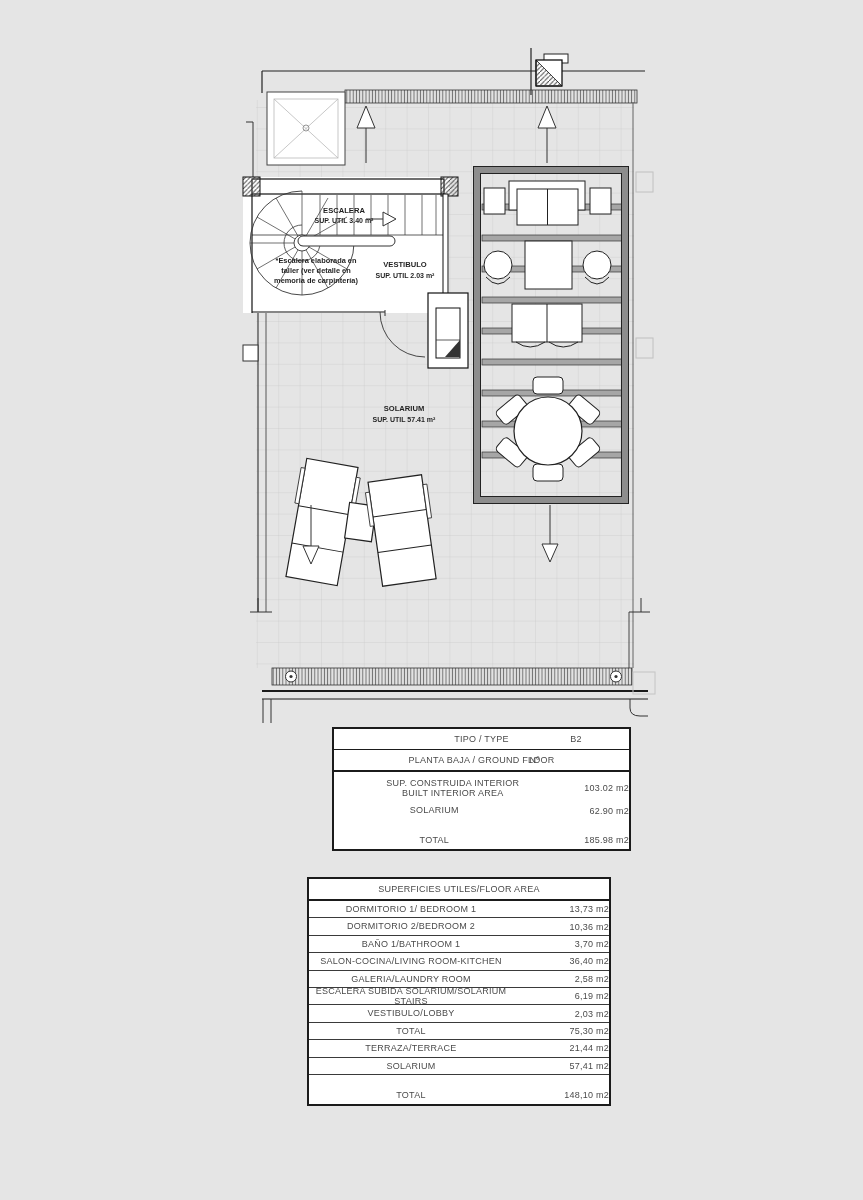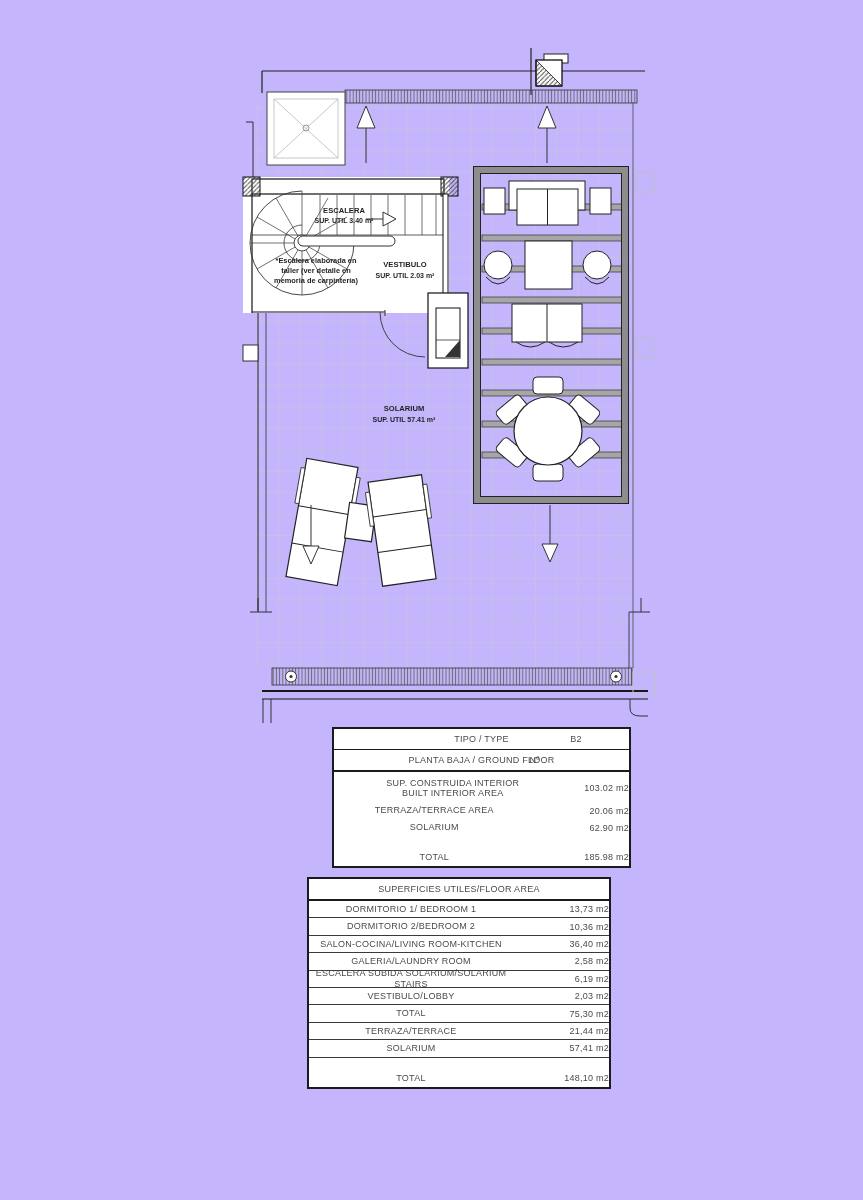--- a/index.html
+++ b/index.html
@@ -1,17 +1,17 @@
 <!DOCTYPE html>
 <html><head>
 <meta charset="utf-8">
 <style>
   html,body { margin:0; padding:0; background:#ffffff; }
   .canvas {
-    position:relative; width:863px; height:1200px; background:#c4b5fd;
+    position:relative; width:863px; height:1200px; background:#e5e5e5;
     font-family:"Liberation Sans", sans-serif; overflow:hidden;
   }
   .plan-svg { position:absolute; left:0; top:0; }
 
   
   .area-table {
     position:absolute; border:2px solid #1b1b1b; color:#4a4a4a;
     font-size:9px; letter-spacing:.25px; background:#fff;
   }
   .t1 { left:332px; top:727px; width:295px; }
@@ -281,24 +281,20 @@
     <div class="trow r-planta">
       <div class="cl">PLANTA BAJA / GROUND FLOOR</div>
       <div class="abs-val v-planta">Nº</div>
     </div>
     <div class="trow r-built">
       <div class="cl">SUP. CONSTRUIDA INTERIOR
 BUILT INTERIOR AREA</div>
       <div class="cv">103.02 m2</div>
     </div>
     <div class="trow r-small">
-      <div class="cl">TERRAZA/TERRACE AREA</div>
-      <div class="cv">20.06 m2</div>
-    </div>
-    <div class="trow r-small">
       <div class="cl">SOLARIUM</div>
       <div class="cv">62.90 m2</div>
     </div>
     <div class="trow r-spacer1"></div>
     <div class="trow r-total1">
       <div class="cl">TOTAL</div>
       <div class="cv">185.98 m2</div>
     </div>
   </div>
 
@@ -308,20 +304,24 @@
     </div>
     <div class="trow r-line">
       <div class="cl">DORMITORIO 1/ BEDROOM 1</div>
       <div class="cv">13,73 m2</div>
     </div>
     <div class="trow r-line">
       <div class="cl">DORMITORIO 2/BEDROOM 2</div>
       <div class="cv">10,36 m2</div>
     </div>
     <div class="trow r-line">
+      <div class="cl">BAÑO 1/BATHROOM 1</div>
+      <div class="cv">3,70 m2</div>
+    </div>
+    <div class="trow r-line">
       <div class="cl">SALON-COCINA/LIVING ROOM-KITCHEN</div>
       <div class="cv">36,40 m2</div>
     </div>
     <div class="trow r-line">
       <div class="cl">GALERIA/LAUNDRY ROOM</div>
       <div class="cv">2,58 m2</div>
     </div>
     <div class="trow r-line">
       <div class="cl">ESCALERA SUBIDA SOLARIUM/SOLARIUM STAIRS</div>
       <div class="cv">6,19 m2</div>

